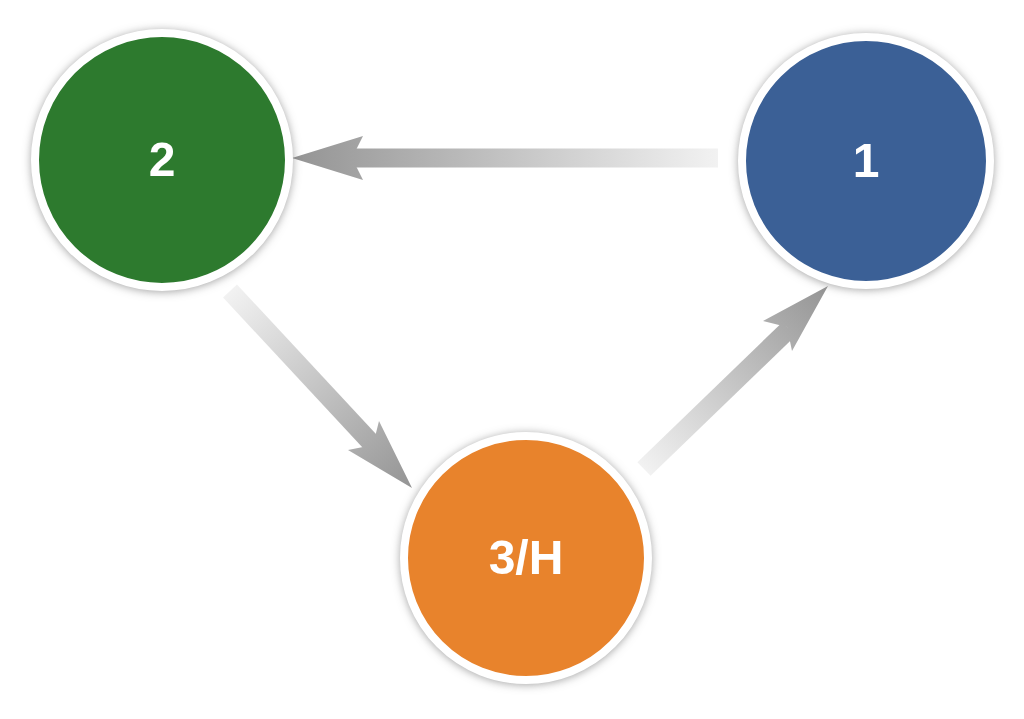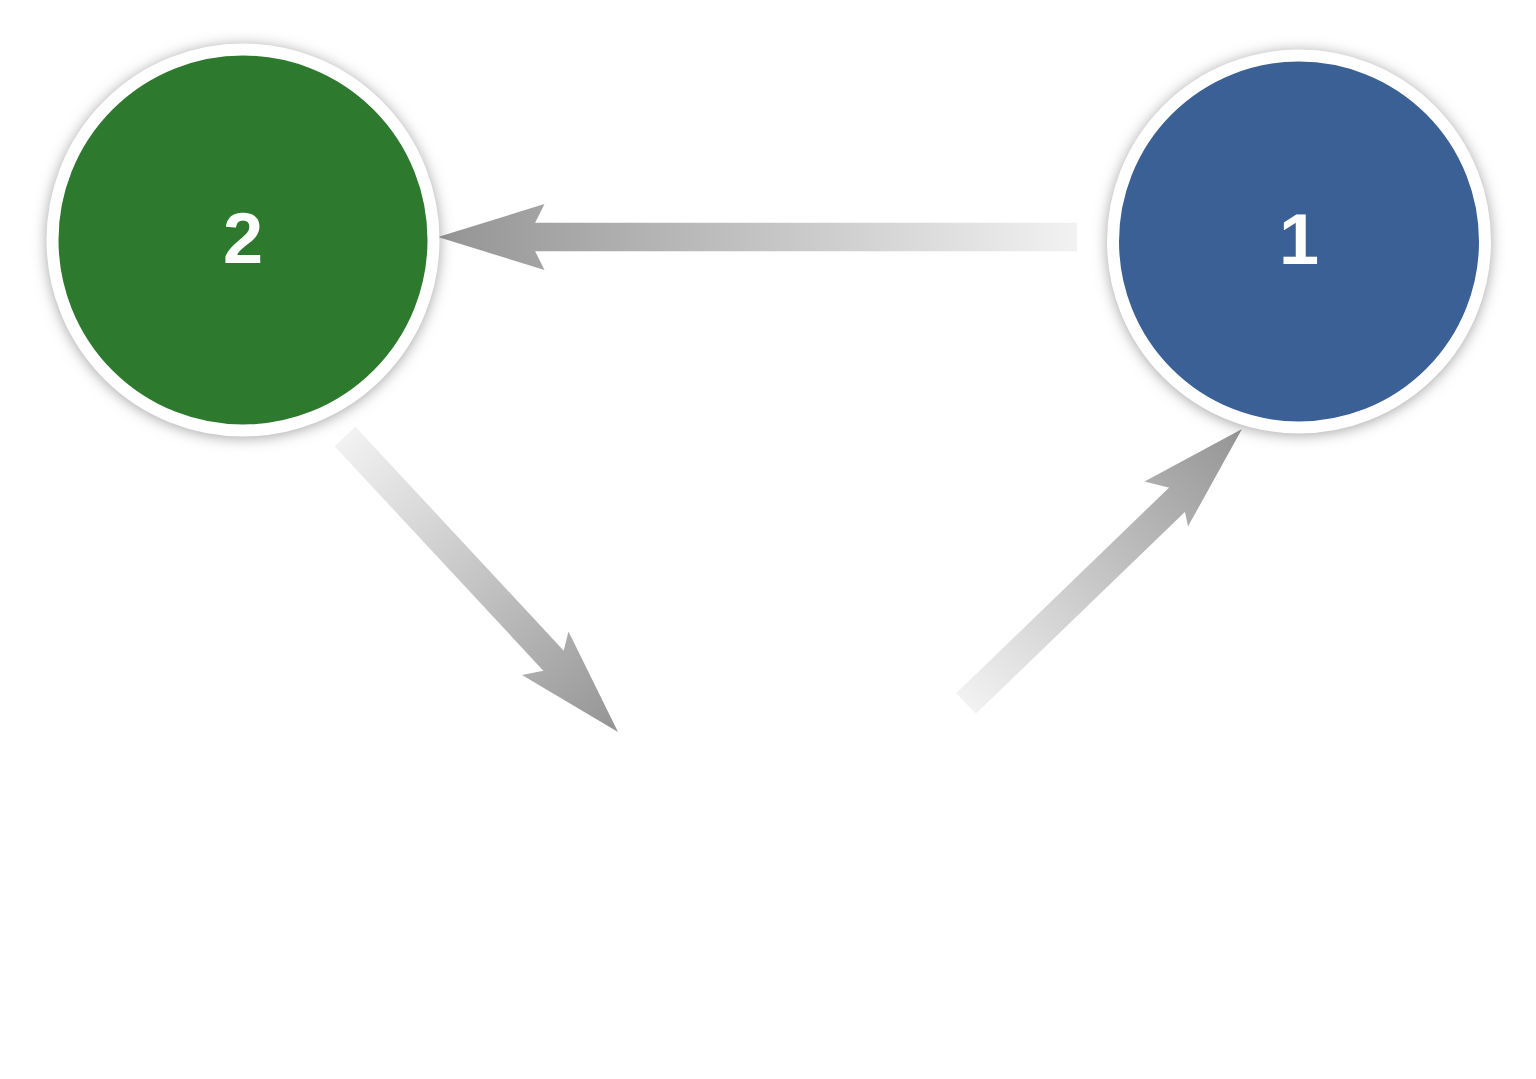--- a/index.html
+++ b/index.html
@@ -84,14 +84,17 @@
   </svg>
 
   <div class="node node-2" style="background: rgb(45, 122, 46);">
     <span class="node-label">2</span>
   </div>
 
   <div class="node node-1" style="background: rgb(59, 96, 150);">
     <span class="node-label">1</span>
   </div>
 
+  <div class="node node-3" style="background: rgb(232, 131, 44);">
+    <span class="node-label">3/H</span>
+  </div>
 
 </div>
 
 </body></html>

